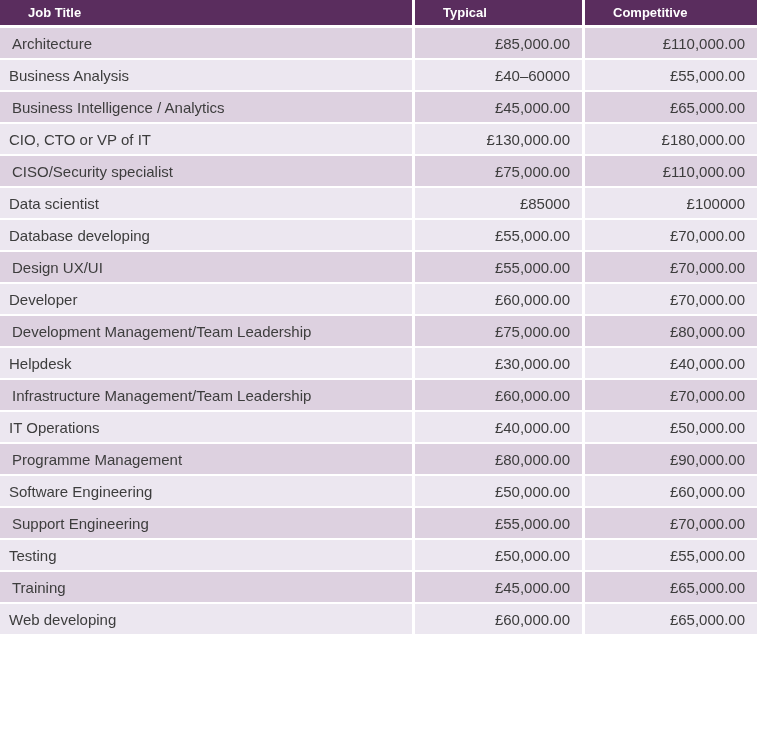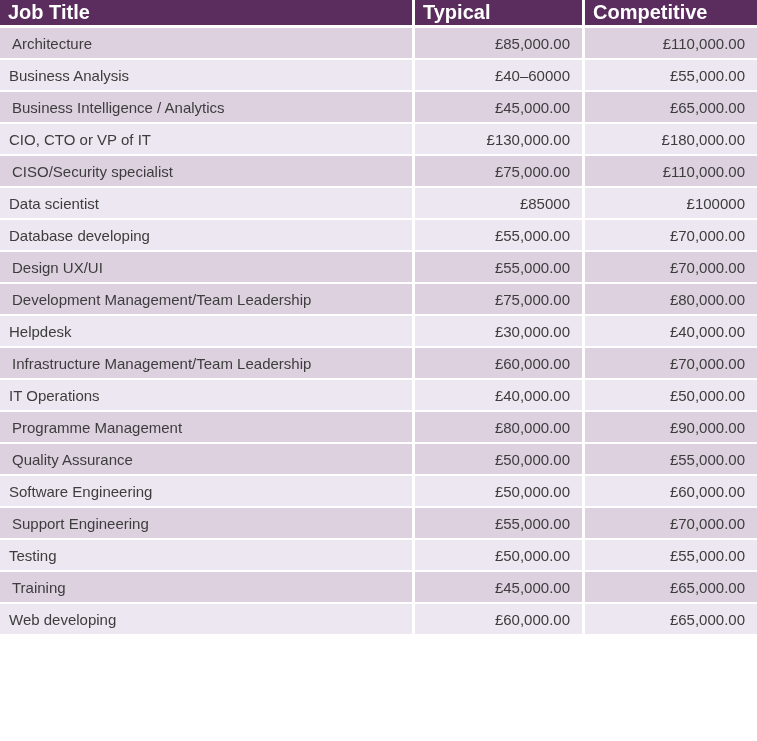--- a/index.html
+++ b/index.html
@@ -21,23 +21,23 @@
     border-spacing:0;
     table-layout:fixed;
   }
   col.col-job{width:412px;}
   col.col-typ{width:170px;}
   col.col-comp{width:175px;}
   th{
     background:var(--header-bg);
     color:var(--header-text);
     font-weight:bold;
-    font-size:20px;
+    font-size:13px;
     height:25px;
-    padding:0 8px;
+    padding:0 28px;
     border-bottom:3px solid var(--gap);
     text-align:left;
     white-space:nowrap;
     overflow:hidden;
   }
   th.num{text-align:left;}
   th + th{border-left:3px solid var(--gap);}
   td{
     color:var(--cell-text);
     font-size:15px;
@@ -103,20 +103,25 @@
       <tr class="even">
         <td>Database developing</td>
         <td class="num">£55,000.00</td>
         <td class="num">£70,000.00</td>
       </tr>
       <tr class="odd">
         <td>Design UX/UI</td>
         <td class="num">£55,000.00</td>
         <td class="num">£70,000.00</td>
       </tr>
+      <tr class="even">
+        <td>Developer</td>
+        <td class="num">£60,000.00</td>
+        <td class="num">£70,000.00</td>
+      </tr>
       <tr class="odd">
         <td>Development Management/Team Leadership</td>
         <td class="num">£75,000.00</td>
         <td class="num">£80,000.00</td>
       </tr>
       <tr class="even">
         <td>Helpdesk</td>
         <td class="num">£30,000.00</td>
         <td class="num">£40,000.00</td>
       </tr>
@@ -127,25 +132,20 @@
       </tr>
       <tr class="even">
         <td>IT Operations</td>
         <td class="num">£40,000.00</td>
         <td class="num">£50,000.00</td>
       </tr>
       <tr class="odd">
         <td>Programme Management</td>
         <td class="num">£80,000.00</td>
         <td class="num">£90,000.00</td>
-      </tr>
-      <tr class="odd">
-        <td>Quality Assurance</td>
-        <td class="num">£50,000.00</td>
-        <td class="num">£55,000.00</td>
       </tr>
       <tr class="even">
         <td>Software Engineering</td>
         <td class="num">£50,000.00</td>
         <td class="num">£60,000.00</td>
       </tr>
       <tr class="odd">
         <td>Support Engineering</td>
         <td class="num">£55,000.00</td>
         <td class="num">£70,000.00</td>

